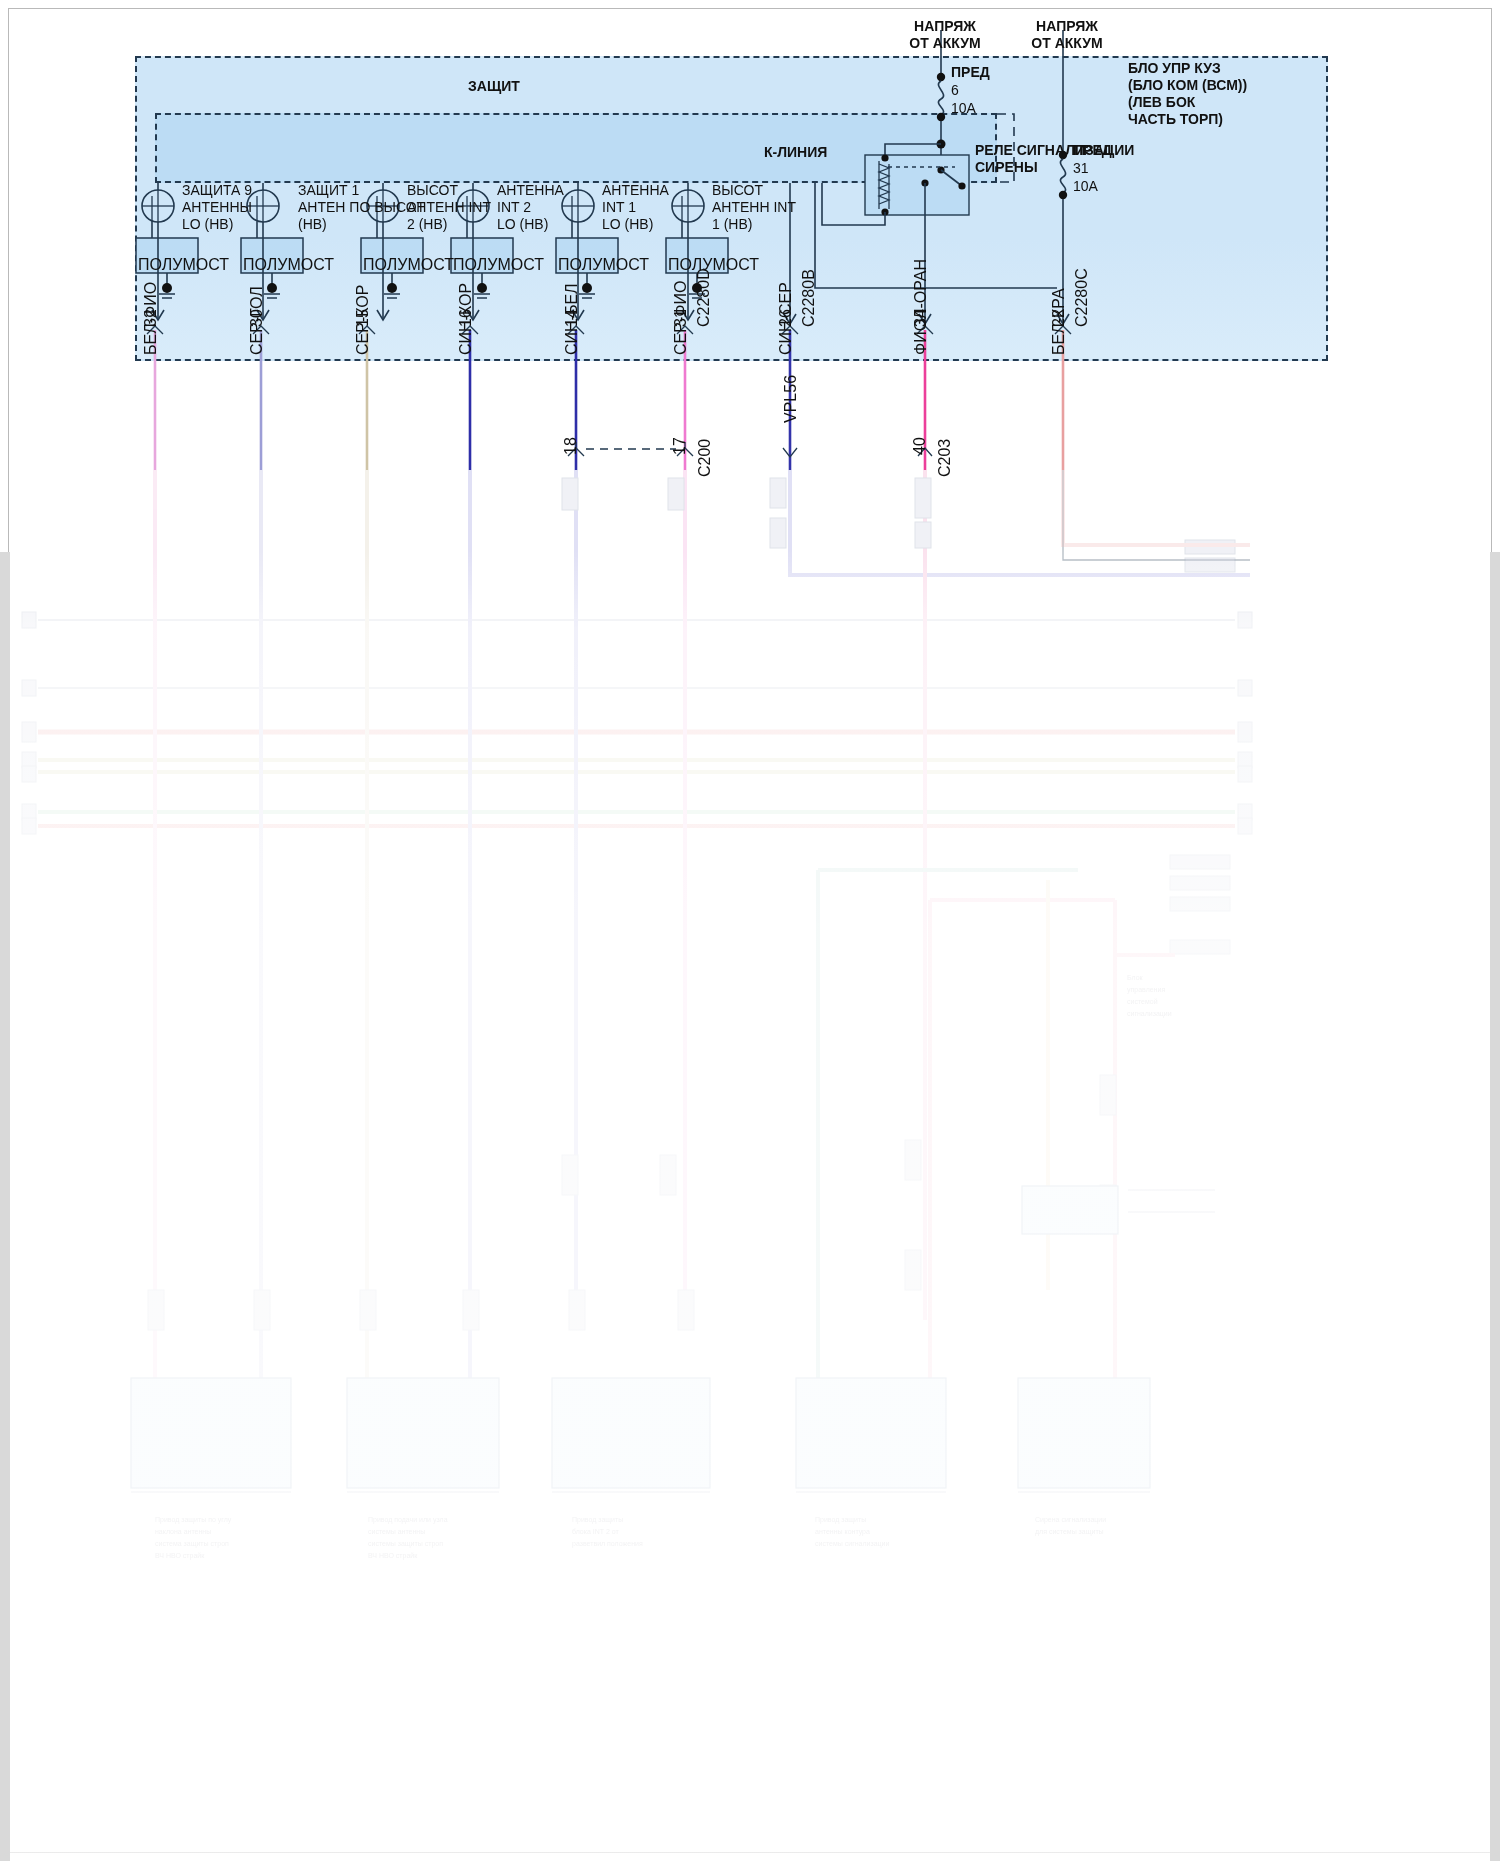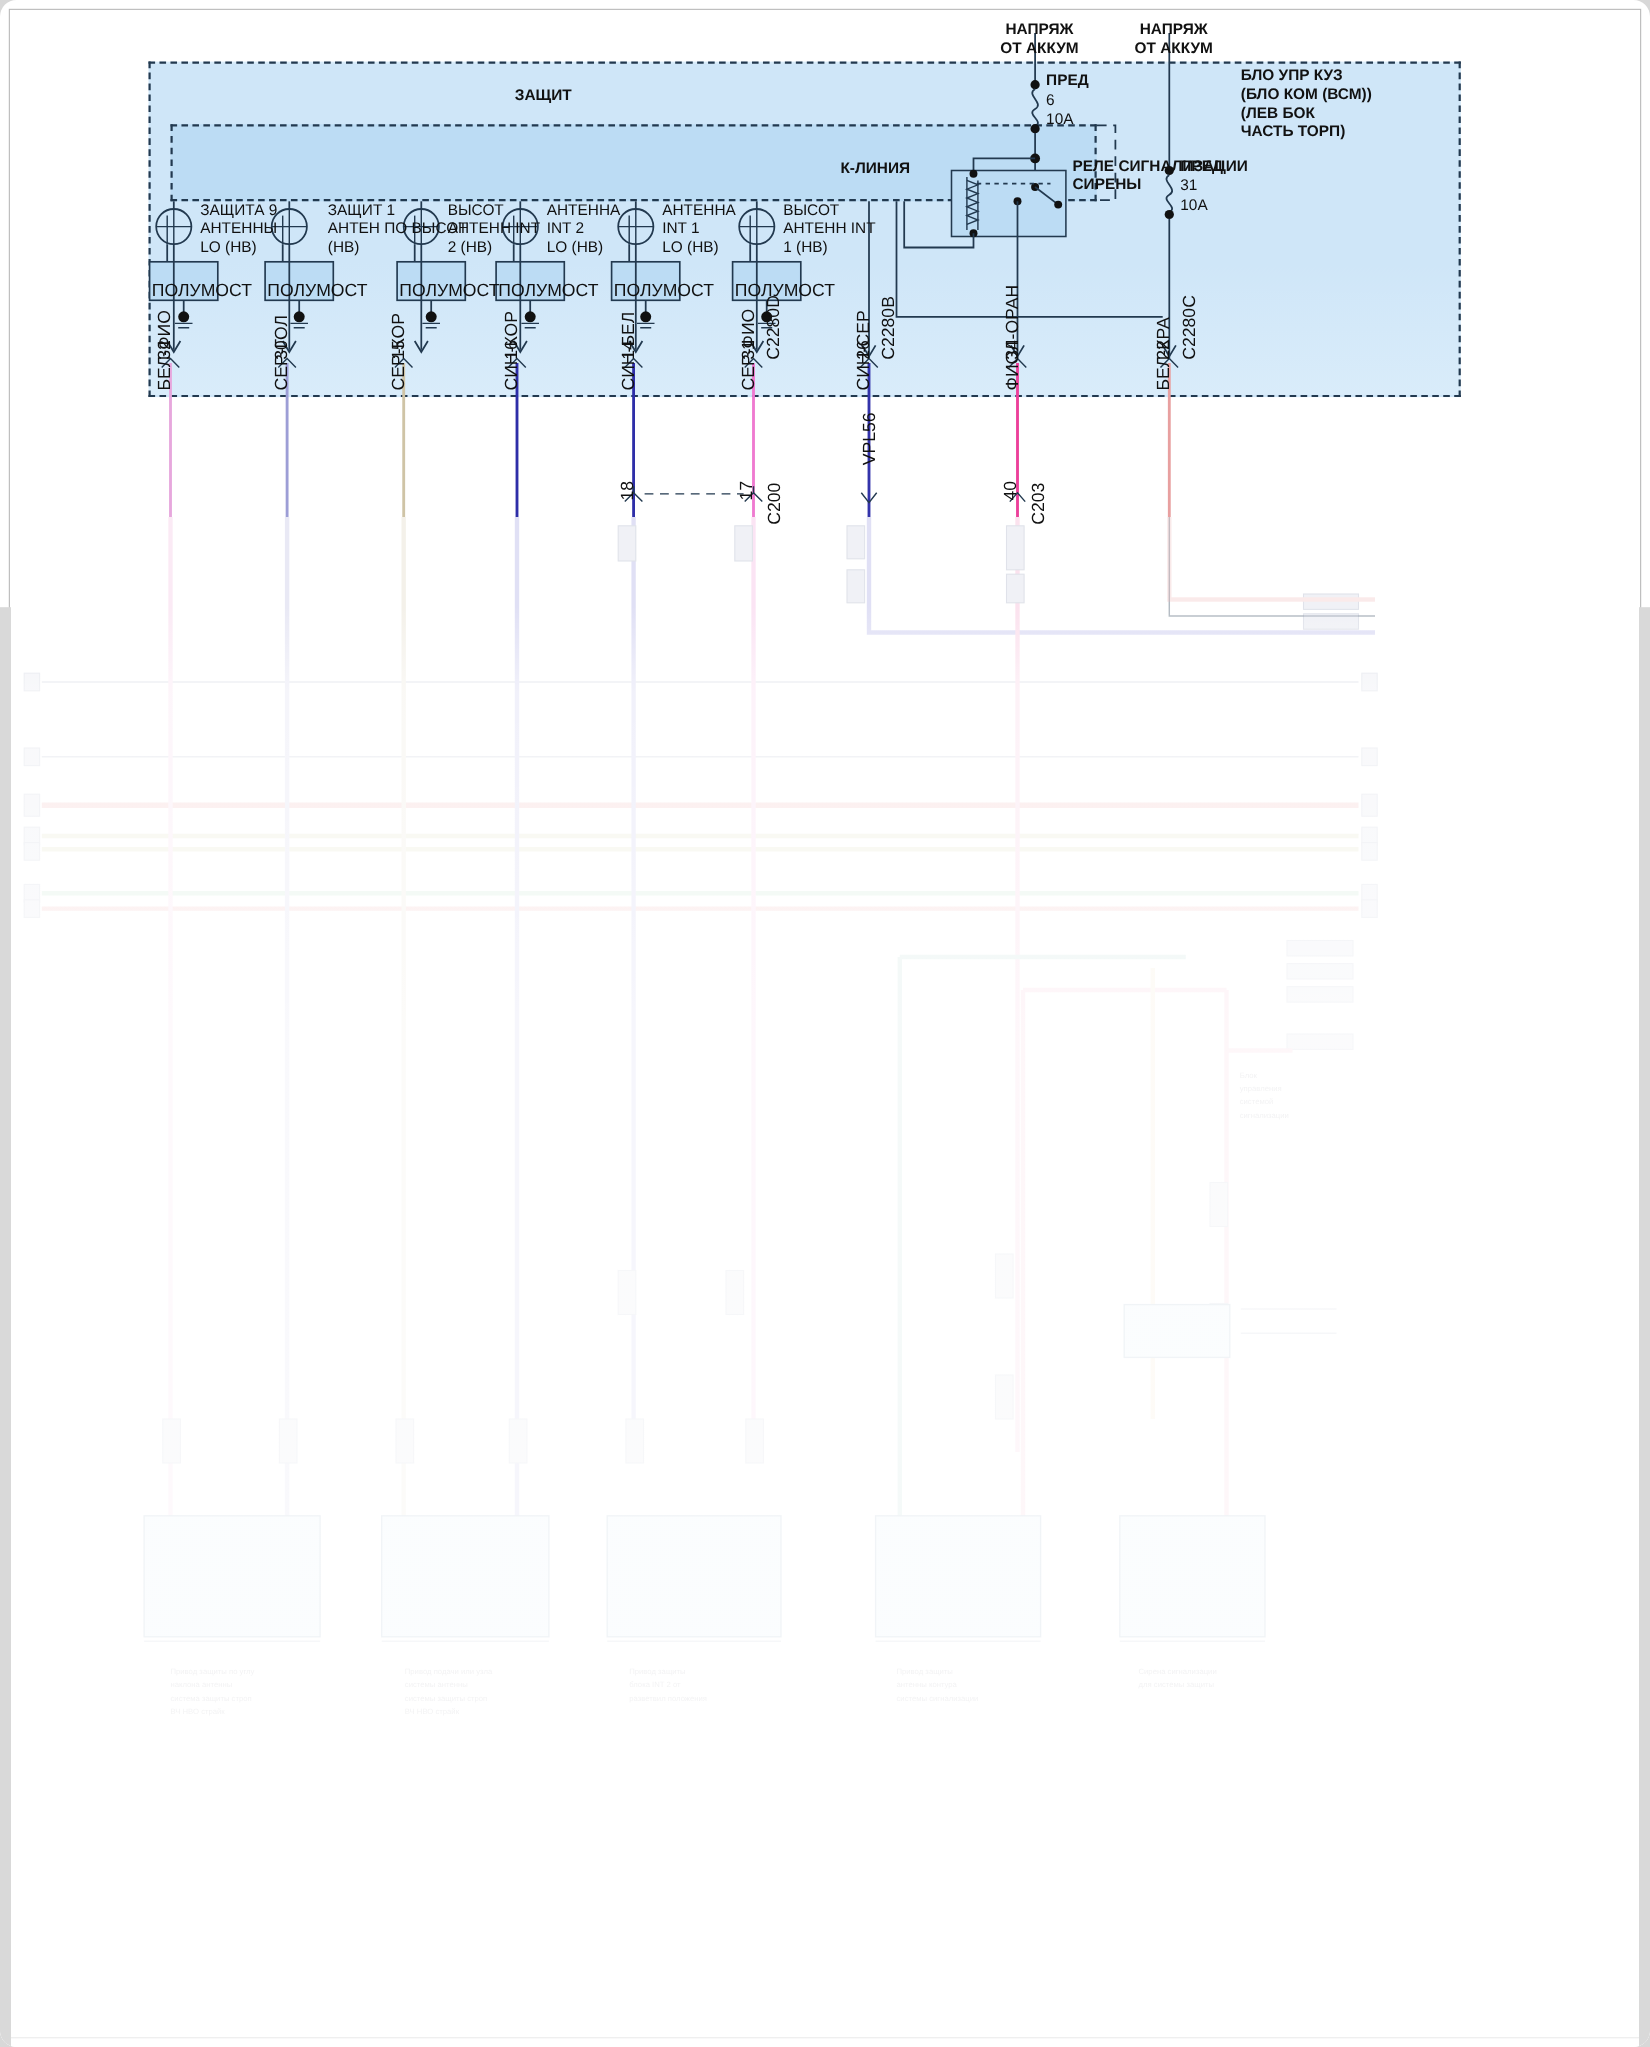--- a/index.html
+++ b/index.html
@@ -1,17 +1,17 @@
 <!DOCTYPE html>
 <html><head>
 <meta charset="utf-8">
 <style>
   html,body{margin:0;padding:0;background:#d8d8d8;}
   body{font-family:"Liberation Sans","DejaVu Sans",sans-serif;}
-  #page{position:relative;width:1500px;height:1861px;background:#ffffff;overflow:hidden;border-radius:15px;}
+  #page{position:relative;width:1500px;height:1861px;background:#ffffff;overflow:hidden;}
 
   
   #sheet{position:absolute;left:8px;top:8px;width:1484px;height:1845px;background:#fff;border:1px solid #b9b9b9;box-sizing:border-box;}
 
   
   #fade-bottom{position:absolute;left:0;top:550px;width:1500px;height:1311px;background:linear-gradient(to bottom,rgba(255,255,255,0.0) 0%,rgba(255,255,255,0.55) 6%,rgba(255,255,255,0.72) 30%,rgba(255,255,255,0.72) 100%);pointer-events:none;z-index:40;}
   #grey-left{position:absolute;left:0;top:552px;width:10px;height:1309px;background:#d9d9d9;z-index:41;}
   #grey-right{position:absolute;left:1490px;top:552px;width:10px;height:1309px;background:#d9d9d9;z-index:41;}
 
   .txt{position:absolute;white-space:pre;color:#111;}

